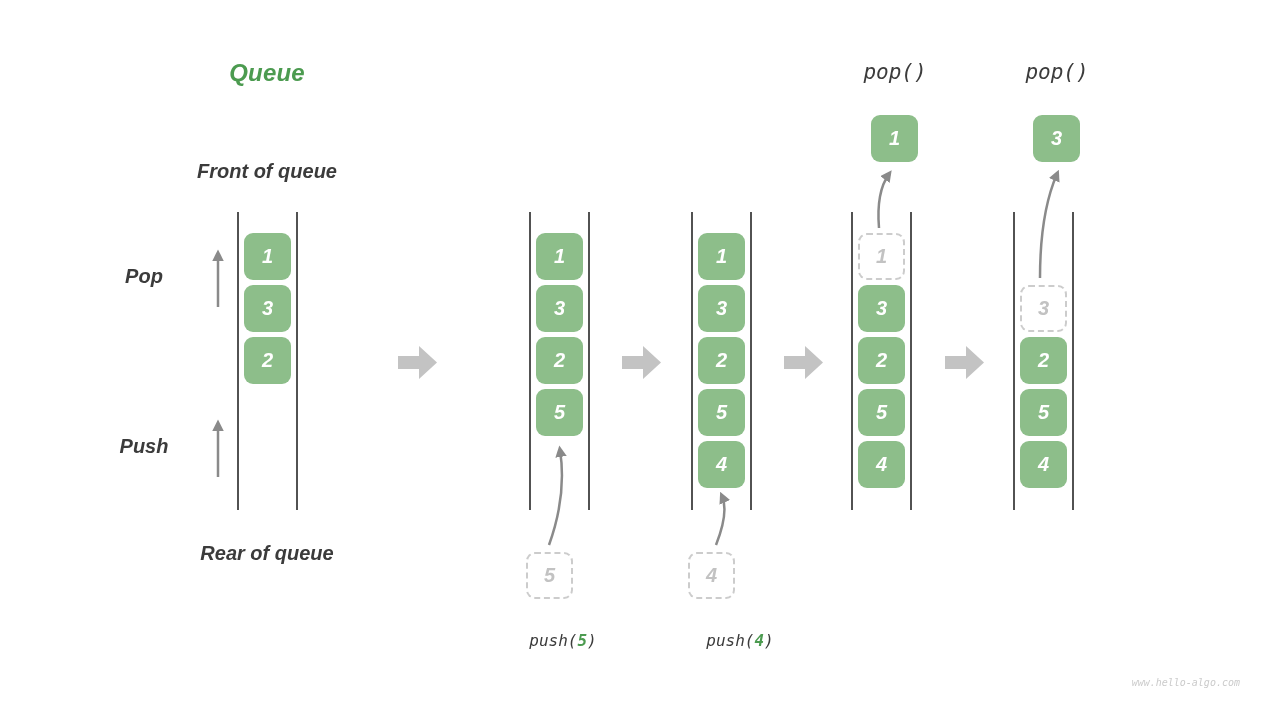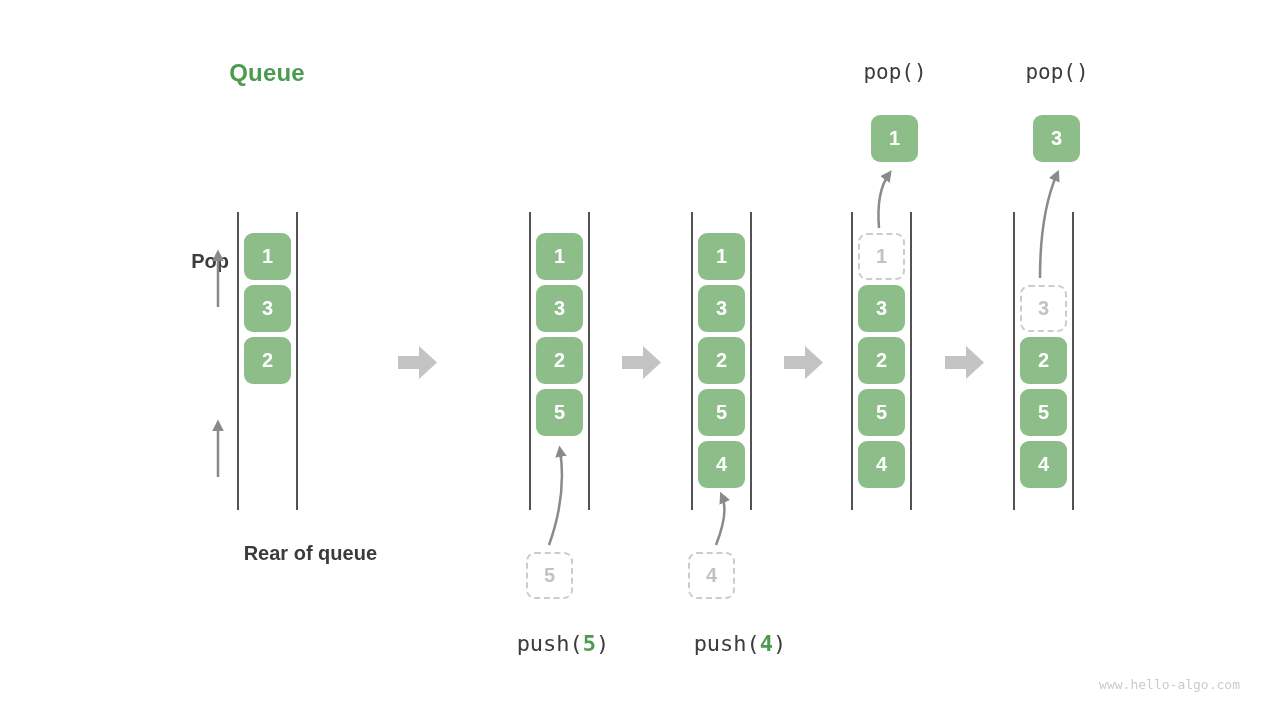--- a/index.html
+++ b/index.html
@@ -1,83 +1,85 @@
 <!DOCTYPE html>
 <html><head>
 <meta charset="utf-8">
 <style>
   * { margin:0; padding:0; box-sizing:border-box; }
   html,body { background:#ffffff; }
   .canvas {
     position:relative; width:1280px; height:700px; background:#fff;
-    font-family:"Liberation Sans", sans-serif; overflow:hidden;
+    font-family:"Liberation Sans", sans-serif; overflow:hidden;font-style:italic;
   }
   .overlay { position:absolute; left:0; top:0; pointer-events:none; }
   .title {
     position:absolute; top:59px; left:197px; width:140px; text-align:center;
     font-size:24px; font-weight:bold; color:var(--green-accent,#4C9B50);
     letter-spacing:0.2px;
   }
   .biglabel {
     position:absolute; font-size:20px; font-weight:bold;
     color:var(--text-dark,#3B3B3B); text-align:center;
   }
   .front { top:160px; left:157px; width:220px; }
-  .rear  { top:542px; left:157px; width:220px;text-align:right; }
+  .rear  { top:542px; left:157px; width:220px; }
   .sideblock {
     position:absolute; left:59px; width:170px; text-align:center;
     font-size:20px; color:var(--text-dark,#3B3B3B); line-height:32px;
   }
   .sideblock .b { font-weight:bold; }
-  .pop-block  { top:245px;text-align:right; }
+  .pop-block  { top:260px; }
   .push-block { top:430px; }
   .qcol-line {
     position:absolute; width:2px; height:298px; top:212px;
     background:var(--column-line,#525252);
   }
   .qbox {
     position:absolute; width:47px; height:47px; border-radius:9px;
     display:flex; align-items:center; justify-content:center;
     font-size:20px; font-weight:bold;
   }
   .qbox.solid { background:var(--green-box,#8DBE8A); color:#ffffff; }
   .qbox.dashed {
     background:#ffffff; border:2px dashed var(--dashed-border,#CCCCCC);
     color:var(--dashed-text,#C2C2C2);
   }
   .codelabel {
     position:absolute; font-family:"DejaVu Sans Mono", monospace;
-    font-size:22px; color:var(--code-text,#3C3C3C); text-align:center;
+    font-size:16px; color:var(--code-text,#3C3C3C); text-align:center;
     white-space:nowrap;
   }
   .codelabel.op-top    { top:60px;  font-size:21px; }
   .codelabel.op-bottom { top:631px; }
   .codelabel .arg { color:var(--green-accent,#4C9B50); font-weight:bold; }
   .watermark {
     position:absolute; right:40px; top:677px;
-    font-family:"DejaVu Sans Mono", monospace; font-size:13px;
+    font-family:"DejaVu Sans Mono", monospace; font-size:10px;
     color:var(--watermark,#CBCBCB);
   }
   .thin path { fill:none; stroke:var(--thin-arrow,#8A8A8A); stroke-width:2.5; }
   .block path { fill:var(--block-arrow,#C3C3C3); }
   .ah-fill { fill:var(--thin-arrow,#8A8A8A); }
 </style>
 </head>
 <body>
 
 <div class="canvas" style="--green-box: #8DBE8A; --green-accent: #4C9B50; --text-dark: #3B3B3B; --code-text: #3C3C3C; --thin-arrow: #8A8A8A; --block-arrow: #C3C3C3; --dashed-border: #CCCCCC; --dashed-text: #C2C2C2; --column-line: #525252; --watermark: #CBCBCB;">
 
   <div class="title">Queue</div>
 
+  <div class="biglabel front">Front of queue</div>
 
   <div class="sideblock pop-block">
     <div class="b">Pop</div>
   </div>
 
   <div class="sideblock push-block">
+    <div class="b">Push</div>
   </div>
 
   <div class="biglabel rear">Rear of queue</div>
 
   <svg class="overlay" width="1280" height="720">
     <defs>
       <marker id="ah" viewBox="0 0 10 10" refX="6" refY="5" markerWidth="4.6" markerHeight="4.6" orient="auto">
         <path d="M0 0 L10 5 L0 10 z" class="ah-fill"></path>
       </marker>
     </defs>

